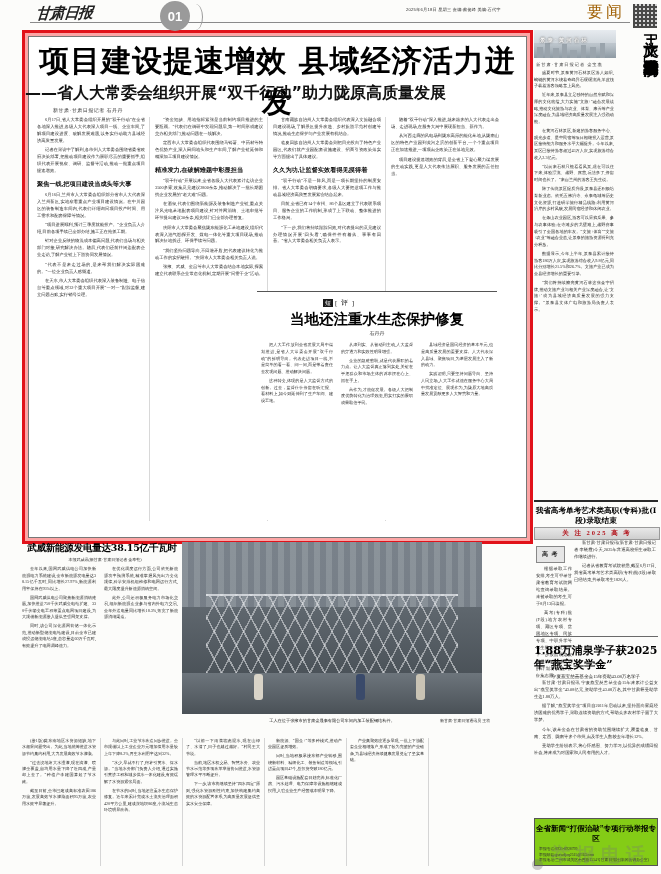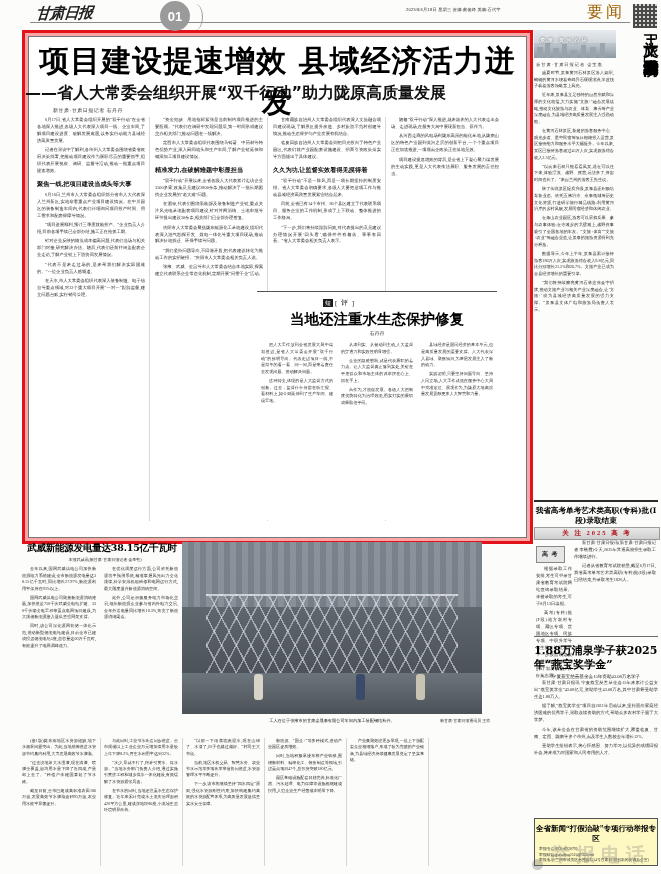--- a/index.html
+++ b/index.html
@@ -167,21 +167,21 @@
     display:inline-block;background:#e6e6e6;border:1px solid #888;
     font-size:6px;padding:3px 5px;color:#222;font-weight:bold;letter-spacing:1px;
   }
   .bigred{
     font-size:11px;font-weight:bold;color:#000;text-align:left;
     font-family:"DejaVu Serif",serif;line-height:1.25;
   }
 
   .ad-box{
     position:absolute;left:0;bottom:0;width:122px;height:46px;
-    border:1px solid #555;background:#fef9c3;
+    border:1px solid #555;background:#84cc16;
   }
   .ad-title{
     text-align:center;font-size:7.5px;font-weight:bold;color:#000;margin-top:5px;
   }
   .ad-lines{font-size:3.8px;color:#333;margin:3px 4px 0 4px;line-height:1.5;}
 
   
   .lowerleft{position:absolute;left:22px;top:542px;width:505px;height:324px;}
   .ll-head{
     position:absolute;left:0;top:0;width:160px;text-align:center;

